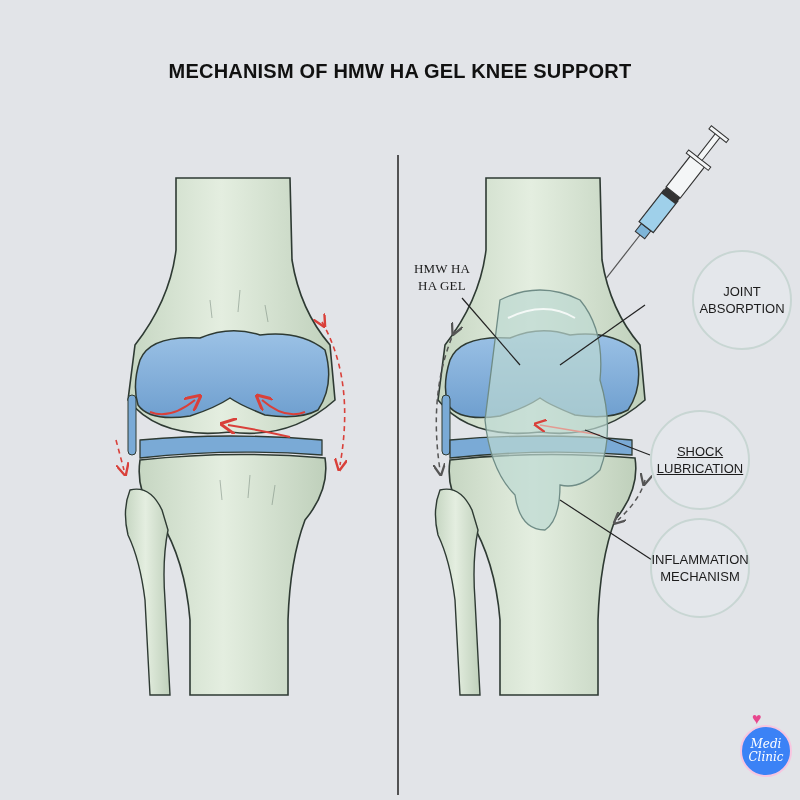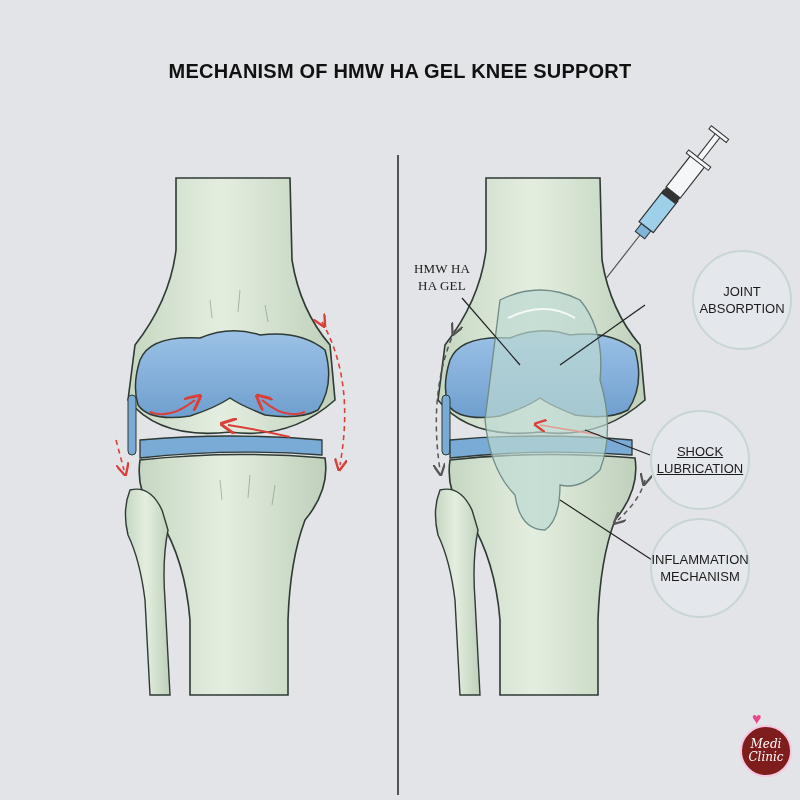--- a/index.html
+++ b/index.html
@@ -21,21 +21,21 @@
   }
   .circle {
     position: absolute; border-radius: 50%;
     border: 2px solid #c8d6d3; box-sizing: border-box;
     display: flex; align-items: center; justify-content: center;
     text-align: center; font-size: 13px; line-height: 17px; color: #1c1c1c;
     background: rgba(230,233,236,0.6);
   }
   .logo {
     position: absolute; left: 740px; top: 725px; width: 52px; height: 52px;
-    border-radius: 50%; background: #7f1d1d; border: 2px solid #f7c6e0;
+    border-radius: 50%; background: #3b82f6; border: 2px solid #f7c6e0;
     box-sizing: border-box; color: #fff; font-family: "DejaVu Serif", serif;
     font-style: italic; font-size: 12px; line-height: 13px;
     display: flex; flex-direction: column; align-items: center; justify-content: center;
   }
   .logo-heart {
     position: absolute; left: 752px; top: 712px; width: 16px; height: 14px;
     color: #e8478e; font-size: 16px; line-height: 14px;
   }
 </style>
 </head>

